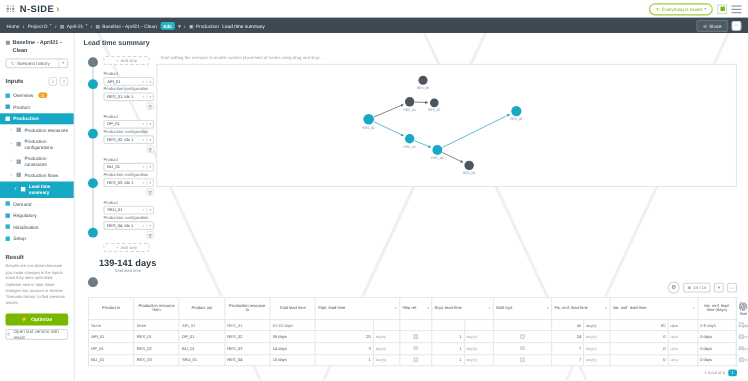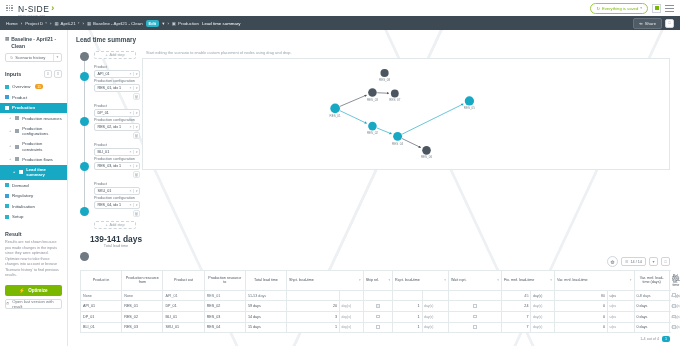--- a/index.html
+++ b/index.html
@@ -14,21 +14,21 @@
   
   .brandbar {
     height: 16px; background: #ffffff;
     display: flex; align-items: center; gap: 5px;
     padding: 0 6px; position: relative;
   }
   .grid-icon { width: 7px; height: 7px; display: grid;
     grid-template-columns: repeat(3, 1fr); grid-template-rows: repeat(3, 1fr); gap: 1px; }
   .grid-icon i { background: #8a9199; border-radius: 0.5px; }
   .logo-wrap { display: flex; align-items: center; gap: 2px; }
-  .logo-text { font-size: 8.5px; font-weight: normal; color: #2b3a44; letter-spacing: 0.4px; }
+  .logo-text { font-size: 8.5px; font-weight: bold; color: #2b3a44; letter-spacing: 0.4px; }
   .logo-sub { font-size: 2.6px; color: #8a9199; letter-spacing: 0.3px; display:block; }
   .logo-mark { color: #7ab800; font-size: 9px; font-weight: bold; }
   .brand-right { margin-left: auto; display: flex; align-items: center; gap: 4px; }
   .saved-badge {
     border: 1px solid #9fc93c; color: #7ab800; border-radius: 7px;
     font-size: 4.2px; padding: 2px 5px; display: flex; align-items: center; gap: 2px;
     background: #fff;
   }
   .saved-badge .chev { font-size: 3.5px; color:#9aa4ad; }
   .sq-btn { width: 9px; height: 9px; border: 1px solid #cfd6db; background: #fff;

